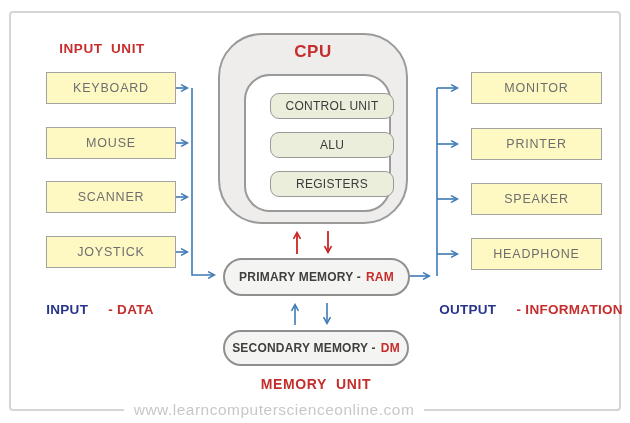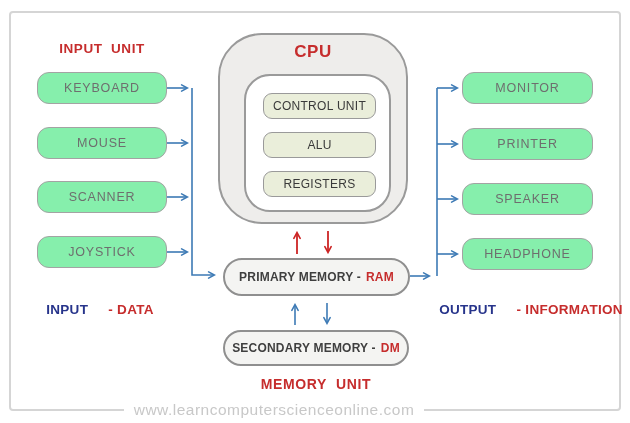--- a/index.html
+++ b/index.html
@@ -15,33 +15,33 @@
   .frame{position:absolute;left:9px;top:11px;width:612px;height:400px;
          border:2px solid var(--frame-gray);border-radius:4px;}
   .wires{position:absolute;left:0;top:0;width:630px;height:423px;}
   .wire-blue{stroke:var(--arrow-blue);fill:none;stroke-width:1.6;}
   .wire-red{stroke:var(--arrow-red);fill:none;stroke-width:1.8;}
   .head-blue{fill:none;stroke:var(--arrow-blue);stroke-width:1.7;stroke-linecap:round;}
   .head-red{fill:none;stroke:var(--arrow-red);stroke-width:1.8;stroke-linecap:round;}
 
   .unit-title{position:absolute;text-align:center;color:var(--red);
               font-size:13.5px;font-weight:bold;letter-spacing:.6px;word-spacing:4px;}
-  .devbox{position:absolute;width:130px;height:32px;background:#86efac;
-          border:1.5px solid #a3a3a3;border-radius:12px;
+  .devbox{position:absolute;width:130px;height:32px;background:#fef9c3;
+          border:1.5px solid #a3a3a3;border-radius:0;
           display:flex;align-items:center;justify-content:center;
-          color:var(--device-text);font-size:12.5px;letter-spacing:.8px;}
+          color:var(--device-text);font-size:12.5px;letter-spacing:.8px;margin-left:9px;}
   .col-in{left:37px;}  .col-out{left:462px;width:131px;}
 
   .cpu-outer{position:absolute;left:218px;top:33px;width:190px;height:191px;
              background:var(--cpu-fill);border:2px solid var(--border-gray);border-radius:44px;}
   .cpu-title{position:absolute;left:0;top:7px;width:100%;text-align:center;
              color:var(--red);font-size:17px;font-weight:bold;letter-spacing:.5px;}
   .cpu-inner{position:absolute;left:24px;top:39px;width:147px;height:138px;
              background:#fff;border:2px solid var(--border-gray);border-radius:26px;}
-  .chip{position:absolute;left:17px;width:113px;height:26px;background:var(--green-fill);
+  .chip{position:absolute;left:24px;width:124px;height:26px;background:var(--green-fill);
         border:1.5px solid var(--border-gray);border-radius:9px;
         display:flex;align-items:center;justify-content:center;
         color:#3a3a3a;font-size:12px;letter-spacing:.3px;}
 
   .mem{position:absolute;left:223px;background:var(--memory-fill);
        border:2px solid #8f8f8f;display:flex;align-items:center;justify-content:center;
        font-size:12px;font-weight:600;color:var(--memory-text);letter-spacing:.2px;}
   .mem .suffix{color:var(--red);margin-left:5px;}
   .caption{position:absolute;text-align:center;font-size:13.5px;font-weight:bold;letter-spacing:.3px;}
   .caption .prefix{color:var(--navy);}

